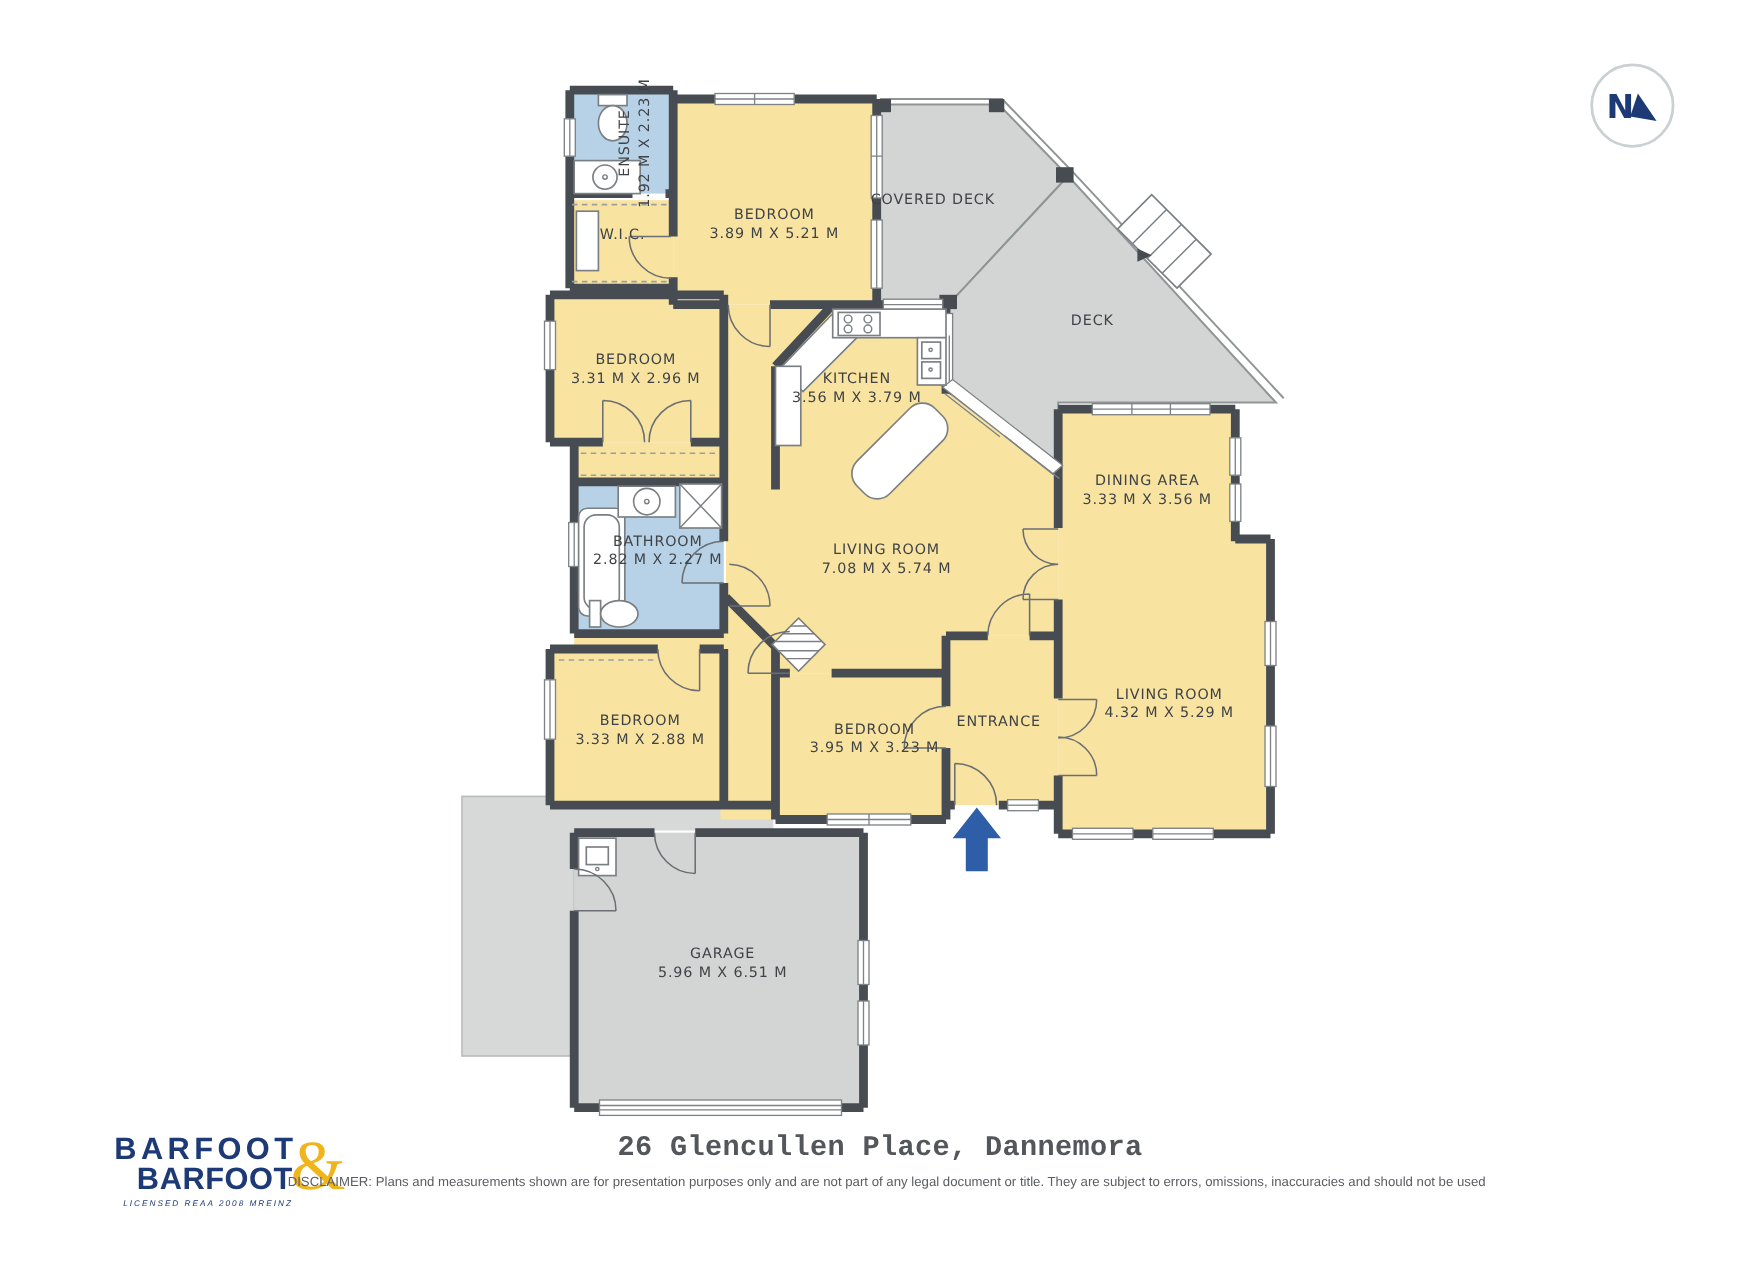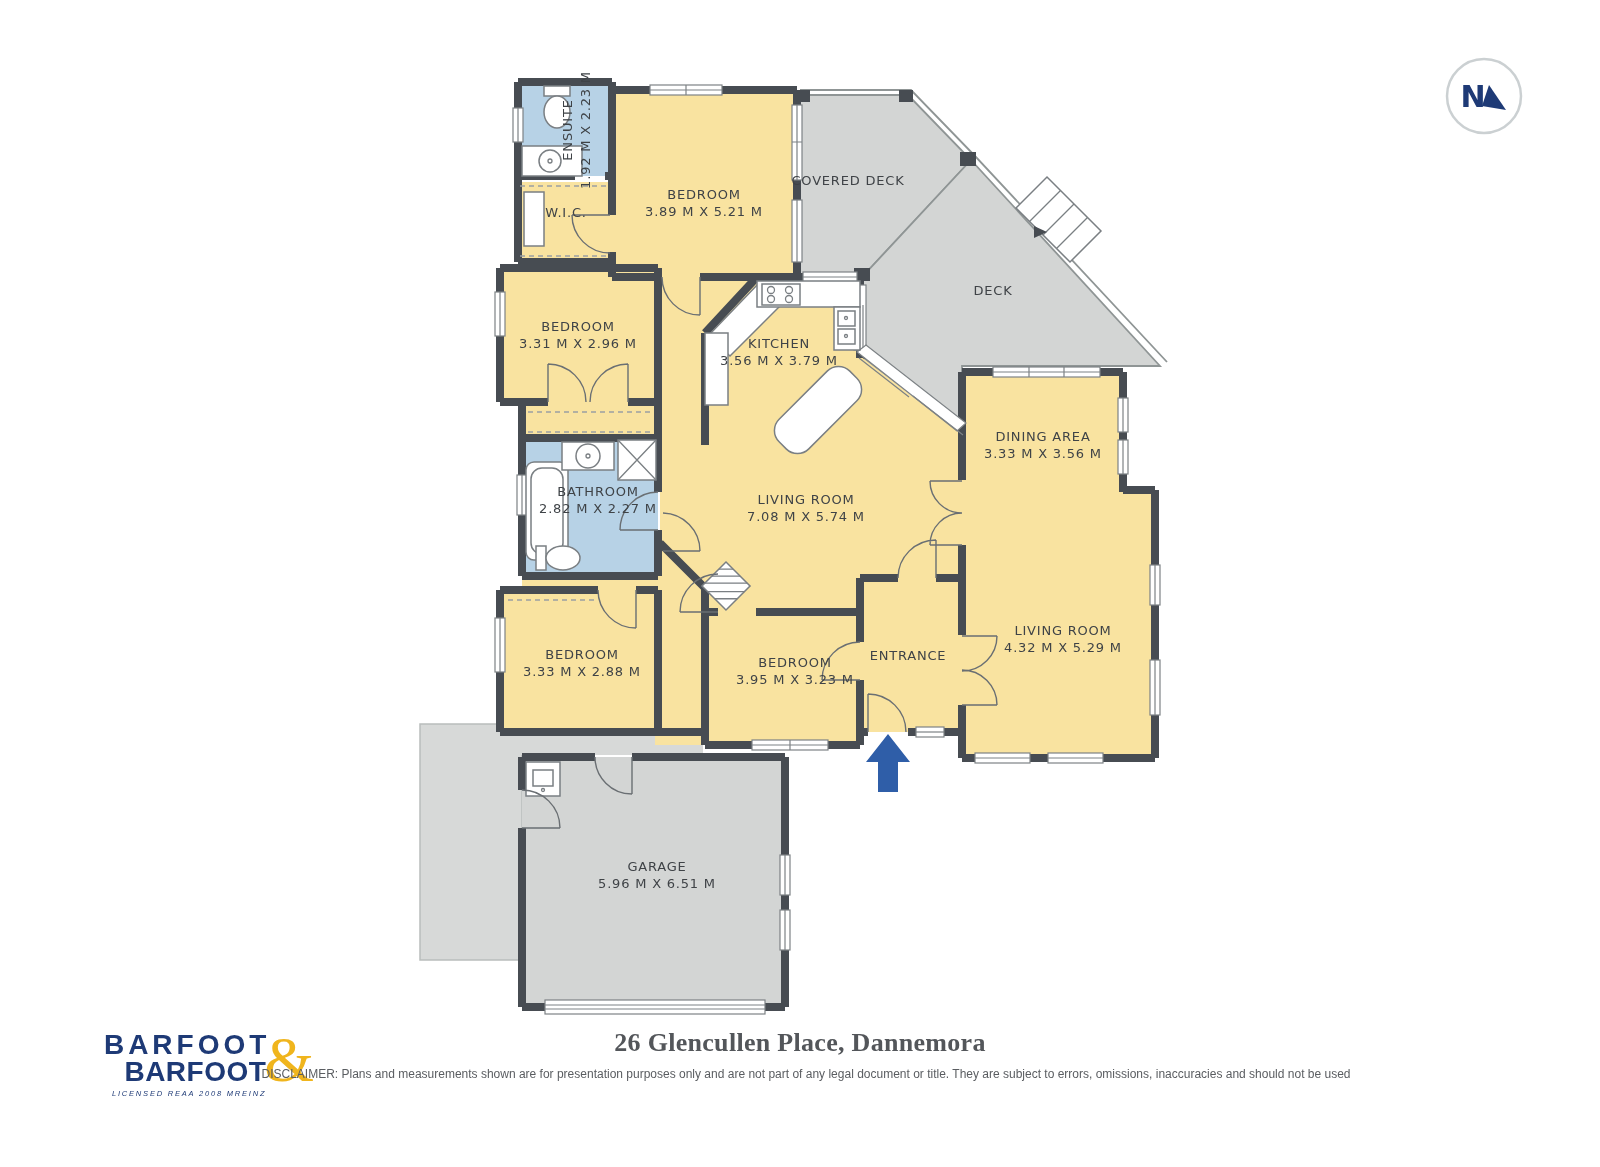--- a/index.html
+++ b/index.html
@@ -27,21 +27,21 @@
   .dash{stroke:#9AA0A2;stroke-width:1.5;stroke-dasharray:5 4;fill:none;}
   .rm{font-family:"DejaVu Sans",sans-serif;font-size:13px;letter-spacing:.8px;
       fill:var(--text-dark);text-anchor:middle;}
   .navyfill{fill:var(--logo-navy);}
   .arrowfill{fill:var(--arrow-blue);}
   .compass-ring{fill:#ffffff;stroke:#CBD0D2;stroke-width:2.5;}
   .compass-n{font-family:"DejaVu Sans",sans-serif;font-size:30px;font-weight:bold;
              fill:var(--logo-navy);text-anchor:middle;}
   
   .title{position:absolute;left:0;right:0;top:1028px;text-align:center;
-         font-family:Liberation Serif, serif;font-weight:bold;font-size:26px;
+         font-family:Liberation Mono, monospace;font-weight:bold;font-size:26px;
          color:#53565A;letter-spacing:.3px;}
   .disclaimer{position:absolute;left:0;right:0;top:1066px;text-align:center;
               font-size:12px;line-height:1.35;color:#5A5D61;
               font-family:"Liberation Sans",sans-serif;padding-left:12px;}
   .logo{position:absolute;left:86px;top:1032px;display:flex;align-items:flex-start;}
   .logo-col{display:flex;flex-direction:column;align-items:flex-end;}
   .logo-l1{font-family:"Liberation Sans",sans-serif;font-weight:bold;font-size:28px;
            line-height:.95;color:var(--logo-navy);letter-spacing:4px;margin-right:-4px;}
   .logo-l2{font-family:"Liberation Sans",sans-serif;font-weight:bold;font-size:28px;
            line-height:.95;color:var(--logo-navy);letter-spacing:.5px;}

